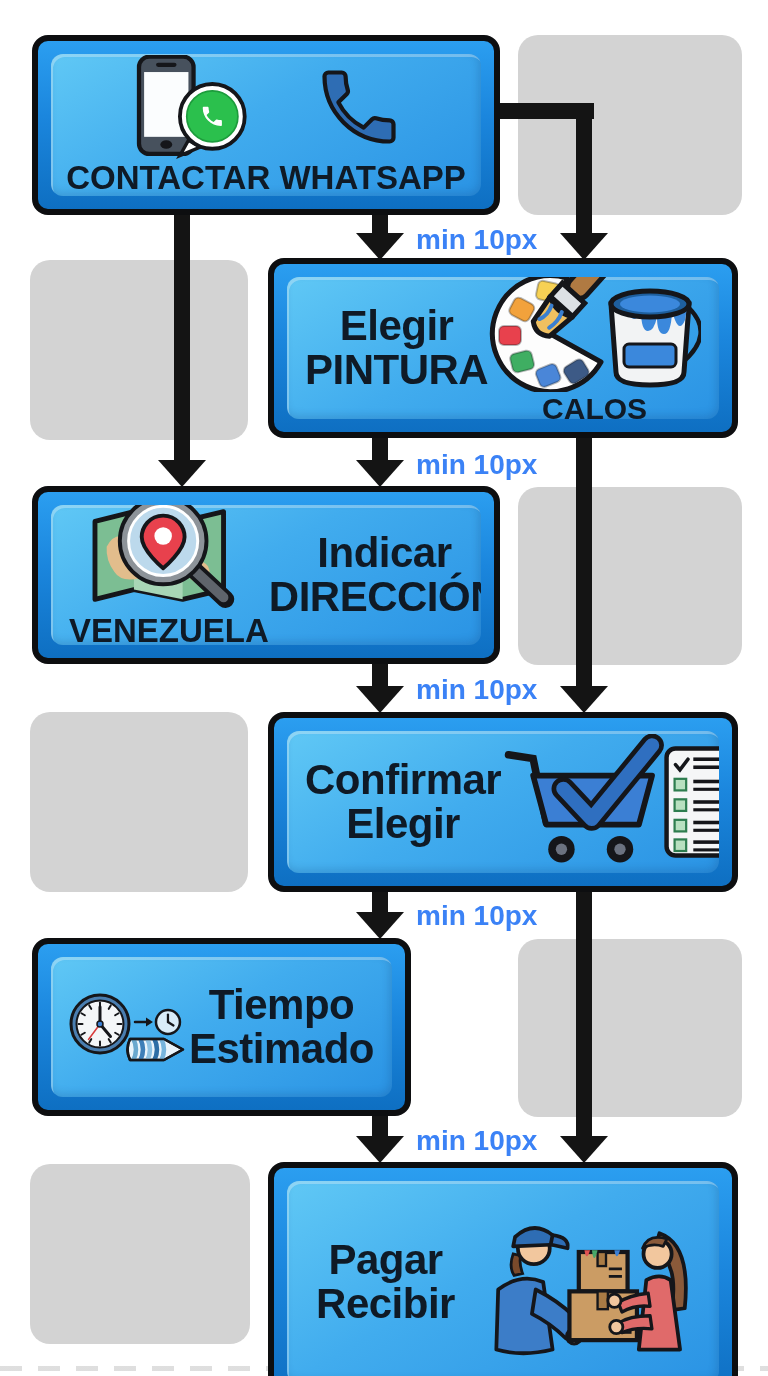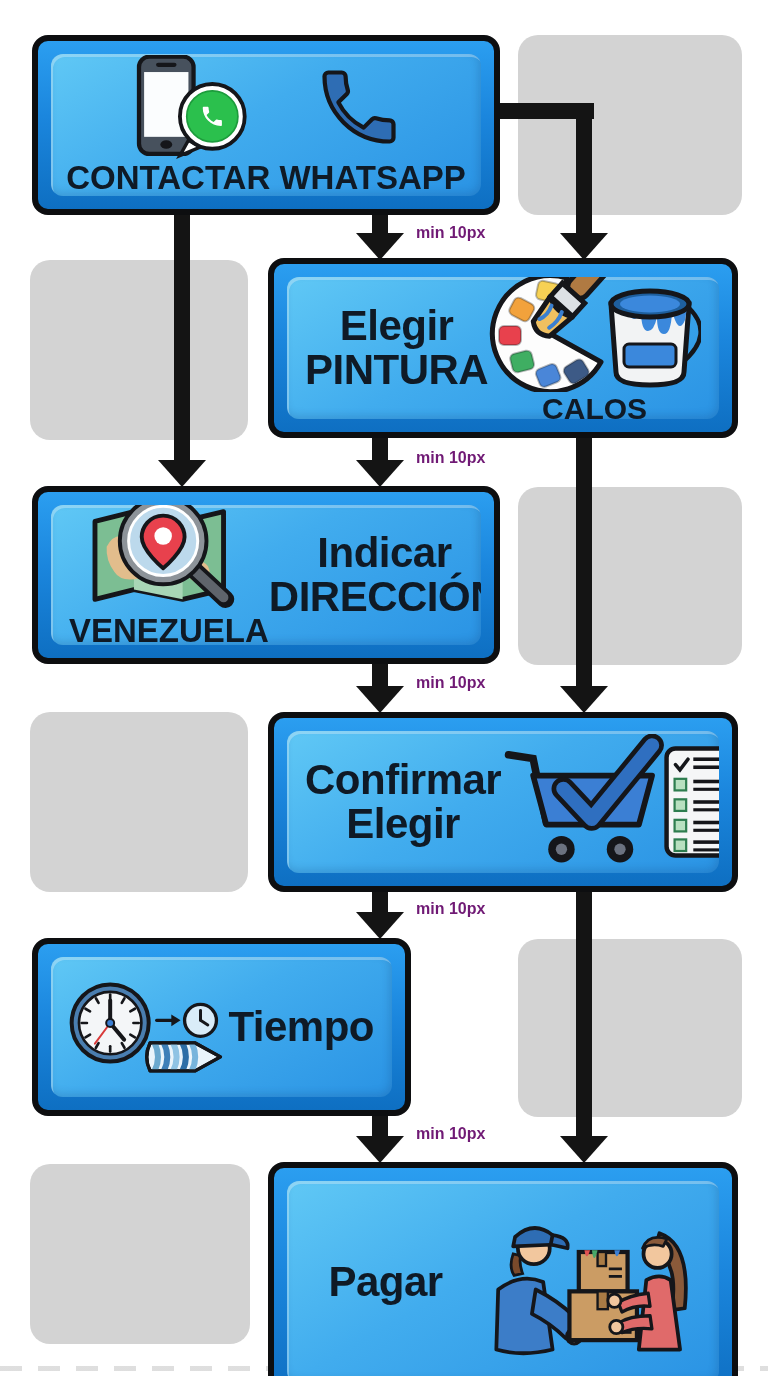--- a/index.html
+++ b/index.html
@@ -18,21 +18,21 @@
        background:linear-gradient(150deg,#60c8f5 0%,#41acee 45%,#2a93e4 100%);
        box-shadow:inset 2px 3px 0 rgba(255,255,255,.30), inset -2px -3px 8px rgba(10,40,90,.18);
        display:flex;align-items:center;justify-content:center;overflow:hidden;}
   .row{display:flex;align-items:center;justify-content:space-between;width:100%;height:100%;
        padding:0 18px;box-sizing:border-box;}
   .col{display:flex;flex-direction:column;align-items:center;justify-content:center;}
   .title{font-weight:700;color:#0f1a26;text-align:center;line-height:1.04;letter-spacing:-0.5px;}
   .t-main{font-size:42px;}
   .t-box1{font-size:33px;letter-spacing:0;}
   .caption{font-weight:700;color:#0f1a26;font-size:30px;letter-spacing:0;}
-  .min-label{position:absolute;font-weight:700;font-size:16px;color:#701a75;z-index:4;white-space:nowrap;}
+  .min-label{position:absolute;font-weight:700;font-size:28px;color:#3b82f6;z-index:4;white-space:nowrap;}
   .bottom-dashes{position:absolute;left:0;top:1366px;width:768px;height:5px;opacity:.55;
        background:repeating-linear-gradient(90deg,#c4c4c4 0 22px,transparent 22px 38px);z-index:0;}
   svg{display:block;}
 </style>
 </head>
 <body>
 
 <div class="canvas">
 
   <div class="gray-box" style="left:518px;top:35px;width:224px;height:180px;"></div>
@@ -259,30 +259,32 @@
               <path d="M142 92 q12 23 0 46" stroke="#3e7fb8" stroke-width="9"></path>
               <path d="M156 92 q12 23 0 46" stroke="#8fc3e4" stroke-width="9"></path>
               <path d="M170 92 q12 23 0 46" stroke="#2e6ea6" stroke-width="9"></path>
               <path d="M184 92 q12 23 0 46" stroke="#77b4dc" stroke-width="9"></path>
             </g>
             <path d="M122 94 H190 L228 115 L190 136 H122 Q112 115 122 94 Z" fill="none" stroke="#15161a" stroke-width="5" stroke-linejoin="round"></path>
           </g>
         </svg>
         <div class="col" style="flex:1;">
           <div class="title t-main">Tiempo</div>
+          <div class="title t-main">Estimado</div>
         </div>
       </div>
     </div>
   </div>
 
   <div class="box" style="left:268px;top:1162px;width:470px;height:240px;">
     <div class="panel">
       <div class="row">
         <div class="col" style="flex:1;">
           <div class="title t-main">Pagar</div>
+          <div class="title t-main">Recibir</div>
         </div>
         <svg width="235" height="150" viewBox="0 0 250 160">
           <g>
             <path d="M50 50 q-5 14 1 23 l9 -2 q-4 -11 -2 -19 z" fill="#7a4a2b" stroke="#15161a" stroke-width="3"></path>
             <circle cx="72" cy="44" r="17" fill="#f2c79e" stroke="#15161a" stroke-width="4"></circle>
             <path d="M52 32 Q72 14 92 30 L96 40 L50 42 Z" fill="#2e6db4" stroke="#15161a" stroke-width="4" stroke-linejoin="round"></path>
             <path d="M92 30 Q110 32 108 44 L90 40 Z" fill="#2e6db4" stroke="#15161a" stroke-width="4" stroke-linejoin="round"></path>
             <path d="M34 88 Q58 70 82 80 L92 152 Q60 160 32 152 Z" fill="#3c7dc8" stroke="#15161a" stroke-width="4" stroke-linejoin="round"></path>
             <path d="M74 88 Q98 100 114 116 L120 134 L106 140 Q90 124 70 114 Z" fill="#3c7dc8" stroke="#15161a" stroke-width="4" stroke-linejoin="round"></path>
             <circle cx="115" cy="138" r="8" fill="#f2c79e" stroke="#15161a" stroke-width="3.5"></circle>

